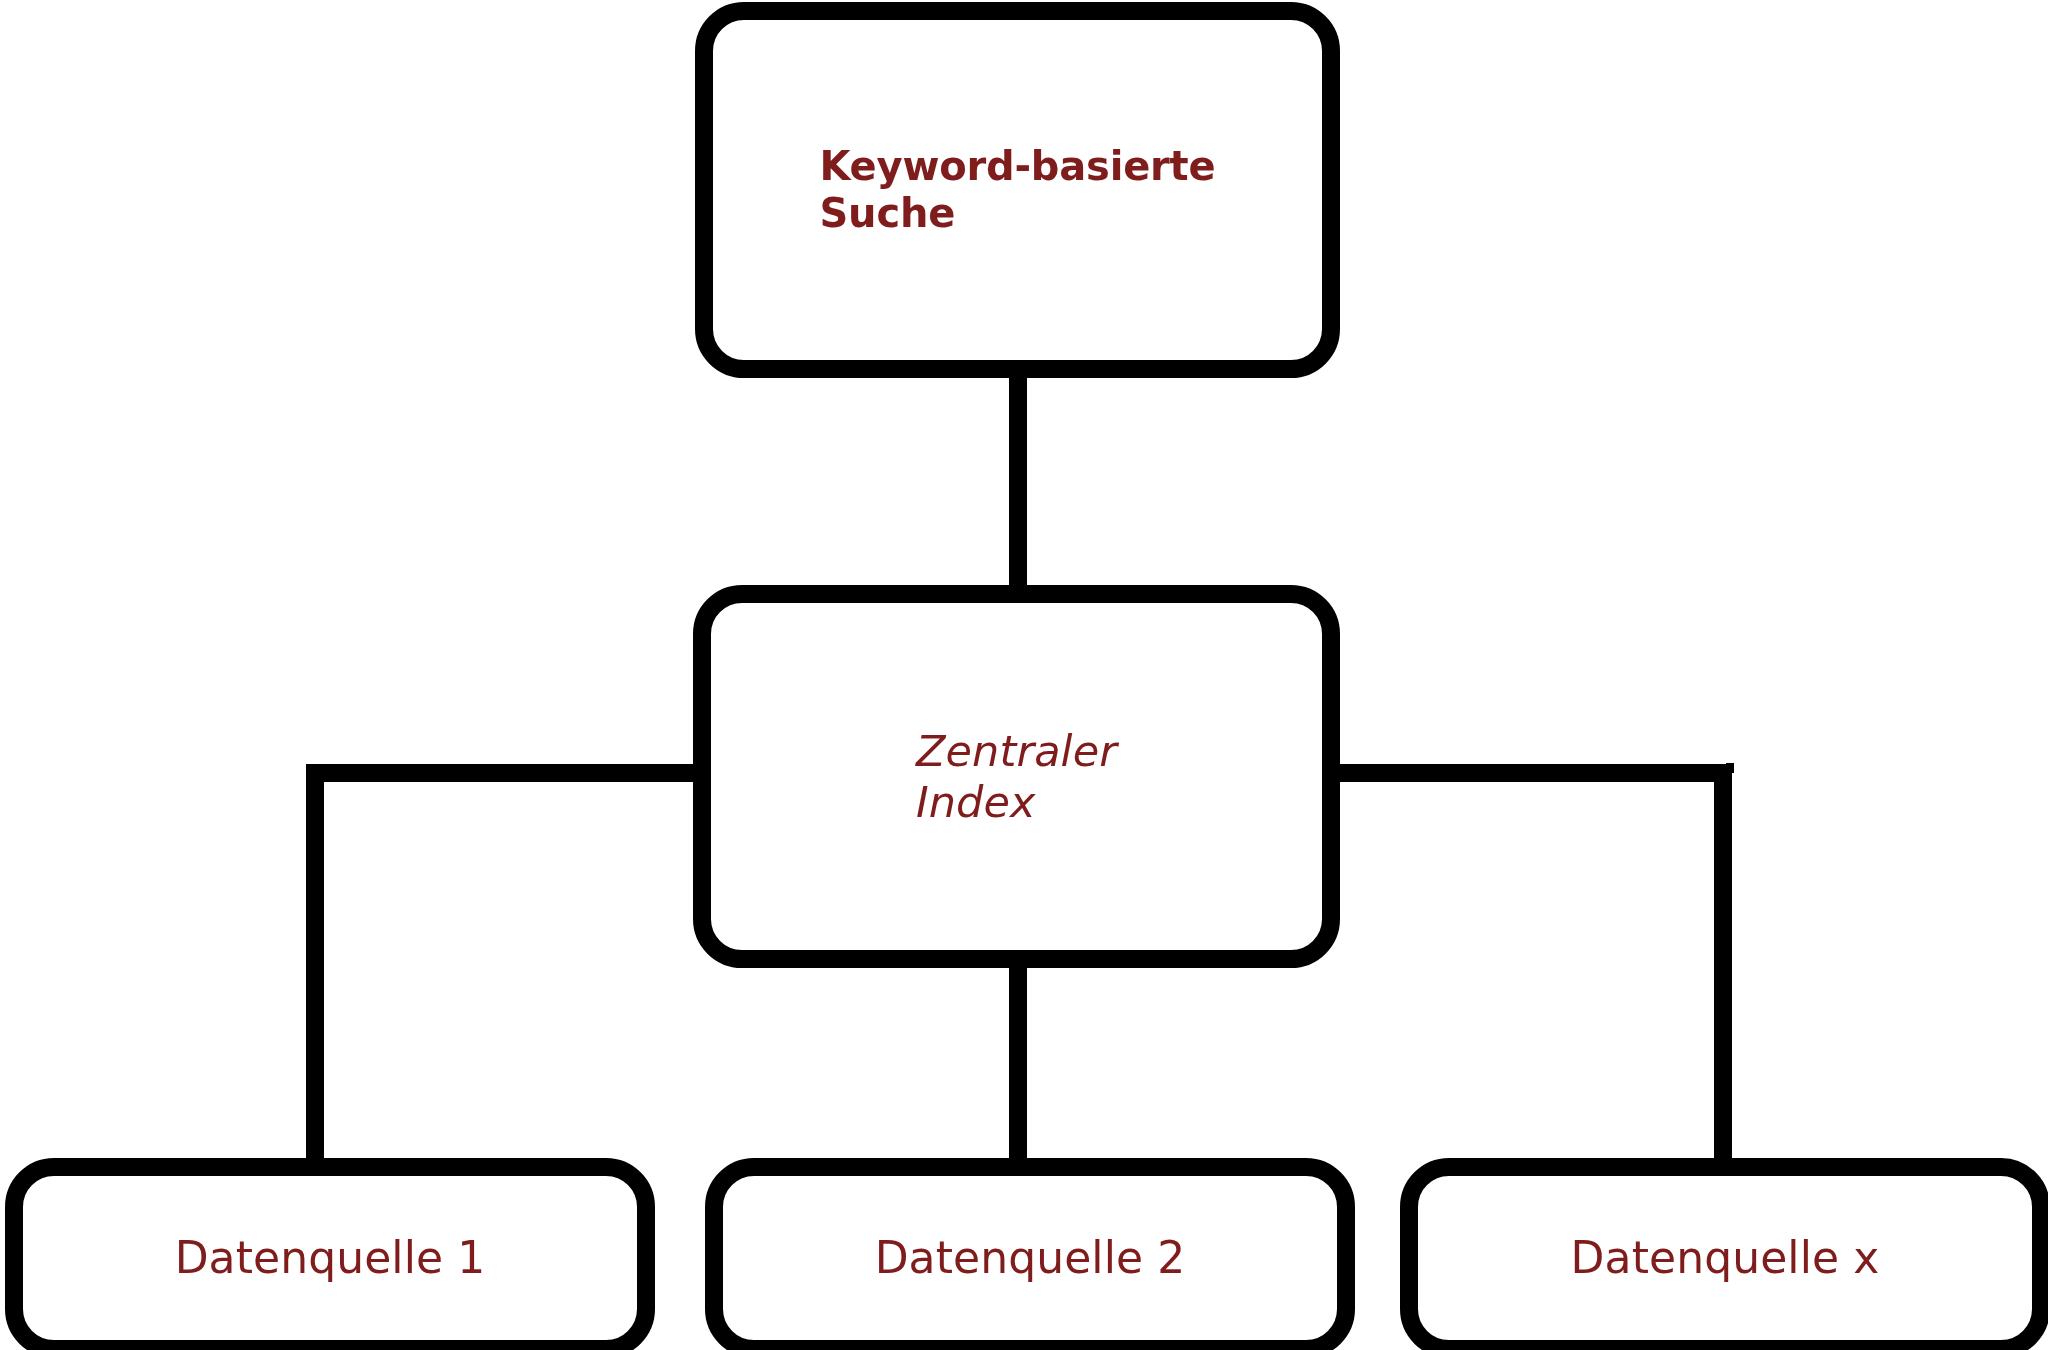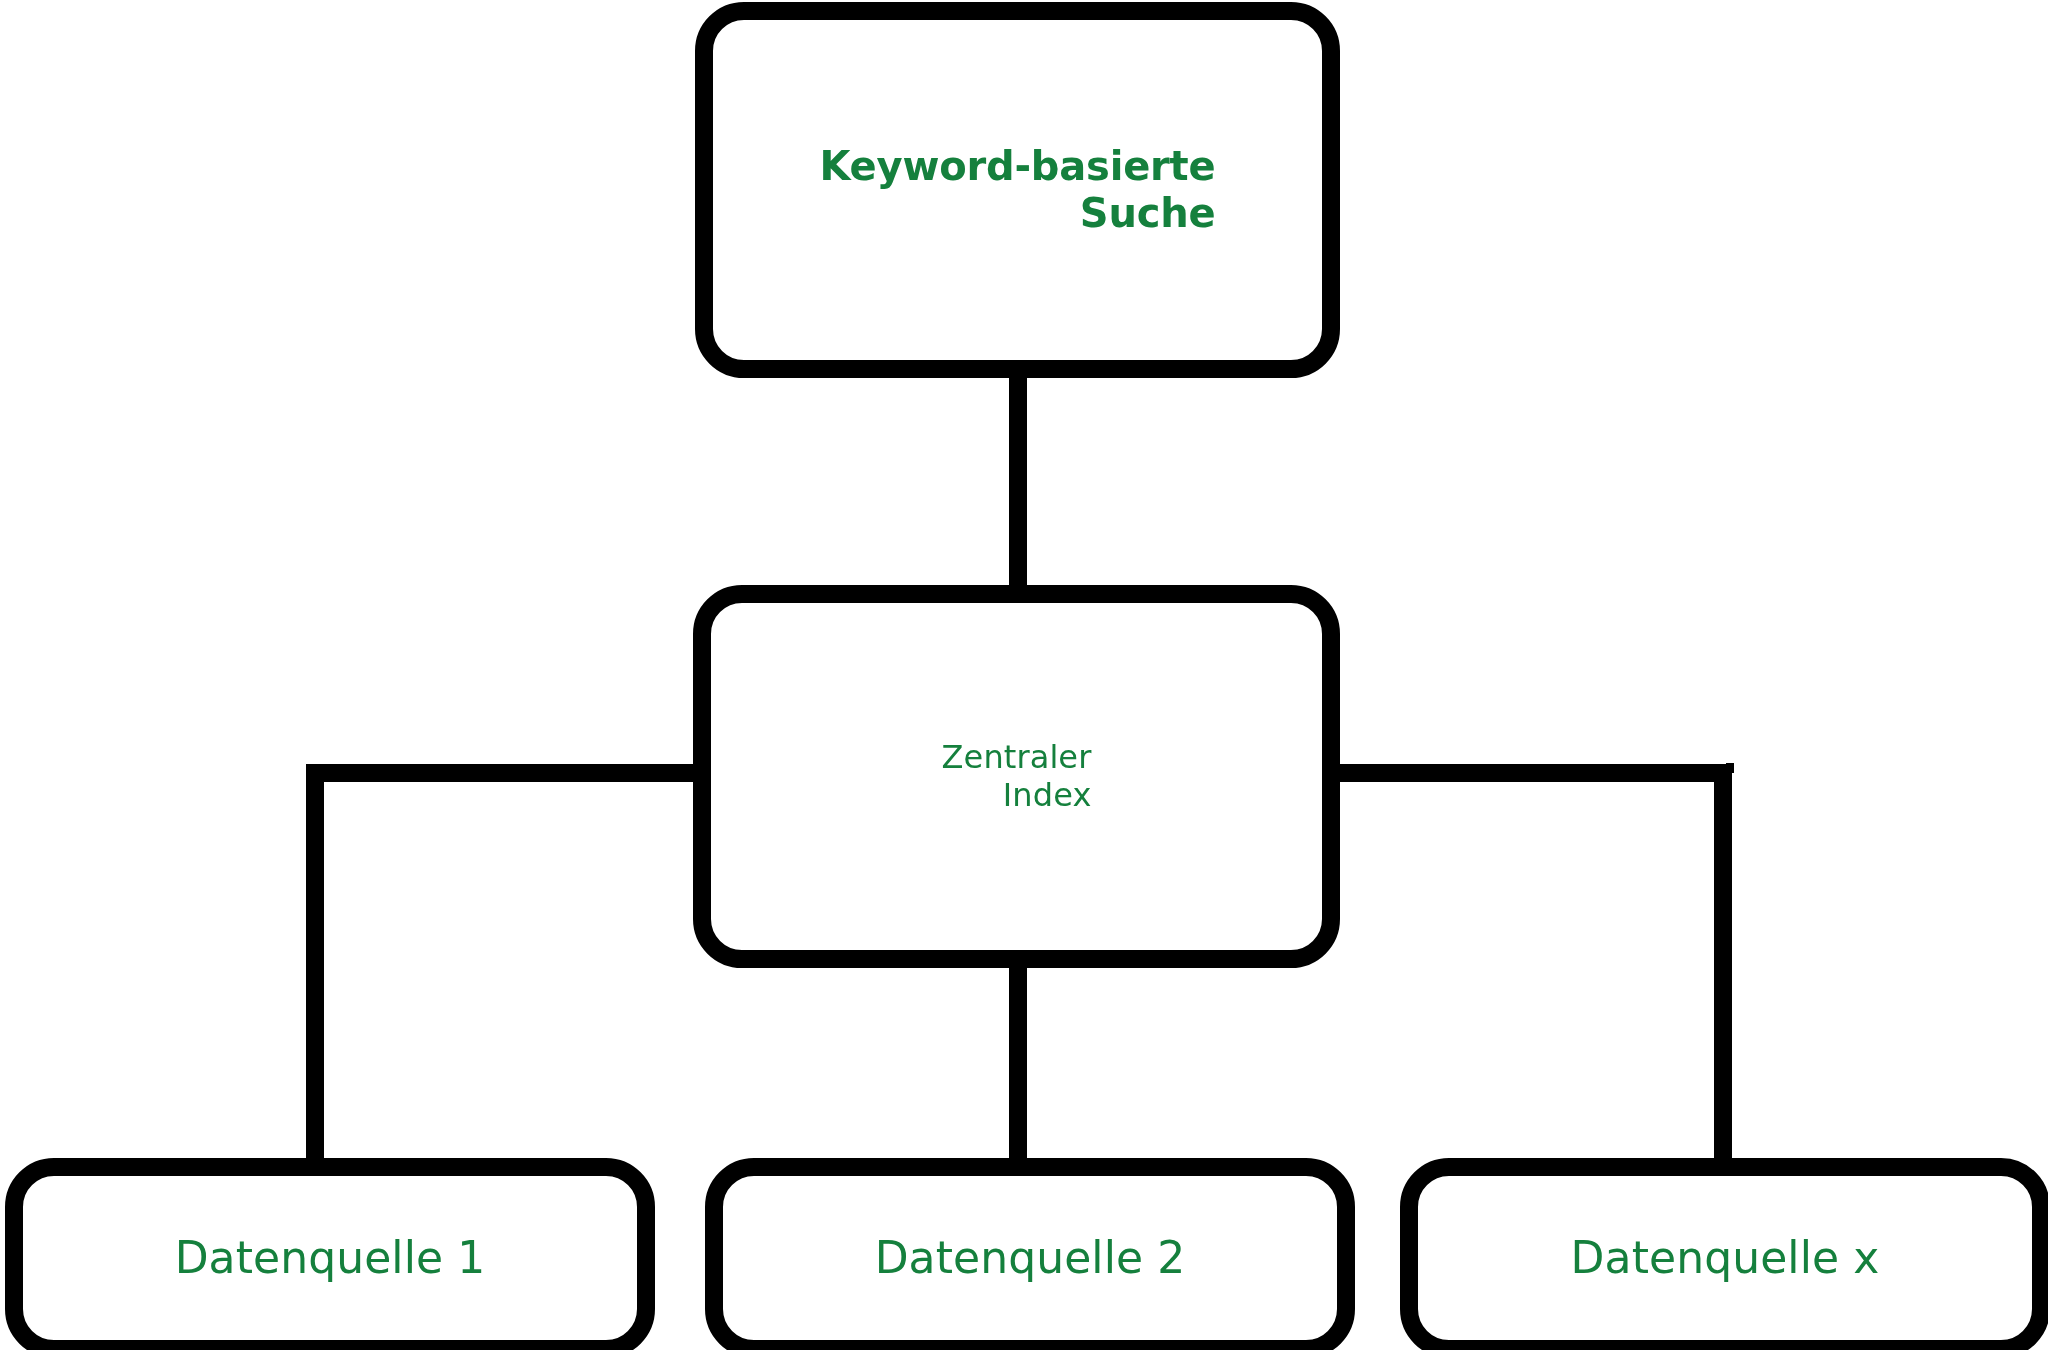--- a/index.html
+++ b/index.html
@@ -26,36 +26,37 @@
     top: 0;
     width: 2048px;
     height: 1350px;
     display: block;
   }
   .node-label {
     position: absolute;
     display: flex;
     align-items: center;
     justify-content: center;
-    text-align: right;
-    color: #15803d;
+    text-align: left;
+    color: #7f1d1d;
     line-height: 1.18;
     white-space: pre-line;
     pointer-events: none;
     -webkit-font-smoothing: antialiased;
   }
   .label-root {
     font-weight: 700;
     font-size: 40px;
     letter-spacing: -0.2px;
   }
   .label-index {
     font-weight: 400;
-    font-size: 32px;
+    font-size: 43px;
     letter-spacing: 0.1px;
+    font-style: italic;
   }
   .label-source {
     font-weight: 400;
     font-size: 44px;
     letter-spacing: 0.1px;
   }
 </style>
 </head>
 <body>
 

